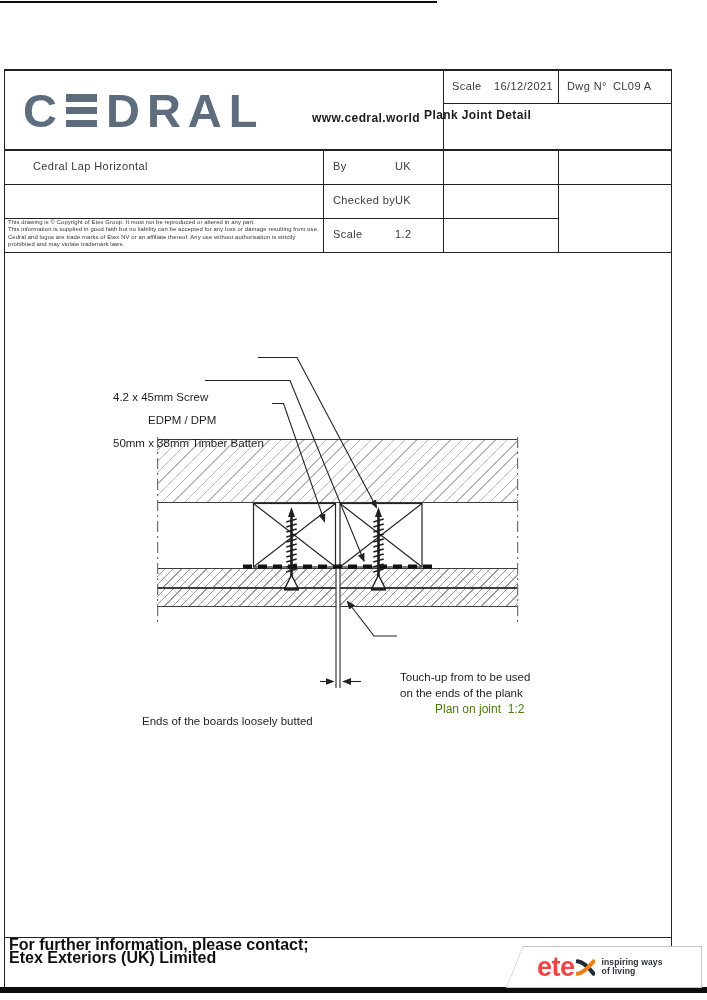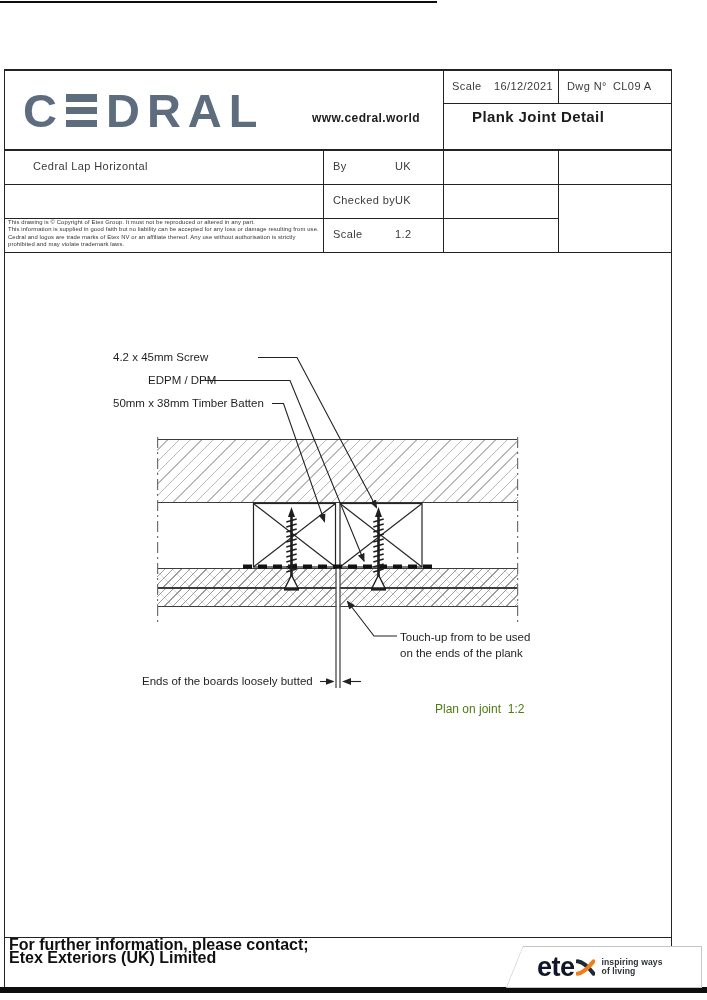--- a/index.html
+++ b/index.html
@@ -20,31 +20,31 @@
   .ebar div{height:7.5px;background:#5d6d7e;}
   
   .band-top{left:157px;top:439px;width:361px;height:64px;
     border-top:1.2px solid #3c3c3c;border-bottom:1.2px solid #3c3c3c;box-sizing:border-box;
     background:repeating-linear-gradient(135deg,transparent 0 7px,#b9b9b9 7px 8px);}
   .strip{left:157px;width:361px;box-sizing:border-box;
     border-top:1.1px solid #3c3c3c;border-bottom:1.1px solid #3c3c3c;
     background:
       repeating-linear-gradient(135deg,transparent 0 5px,#9c9c9c 5px 5.9px),
       repeating-linear-gradient(45deg,transparent 0 11px,#d9d9d9 11px 11.7px);}
-  .lbl{font-size:11.5px;color:#1f1f1f;white-space:pre;}
+  .lbl{font-size:11.5px;color:#1f1f1f;white-space:pre;margin-top:40px;}
   .cap{font-size:12px;color:#4d7c0f;white-space:pre;}
   
   .foot{font-size:16px;font-weight:bold;line-height:13.4px;color:#101010;}
   .plate-outer{left:506px;top:946px;width:196px;height:42px;background:#c6c6c6;
     clip-path:polygon(17px 0,100% 0,100% 100%,0 100%);}
   .plate-inner{position:absolute;left:1px;top:1px;right:1px;bottom:1px;background:#fff;
     clip-path:polygon(16px 0,100% 0,100% 100%,0 100%);
     display:flex;align-items:center;padding-left:30px;box-sizing:border-box;gap:7px;}
   .etex-word{display:flex;align-items:center;font-weight:bold;font-size:27px;
-    color:#0f172a;letter-spacing:-.5px;line-height:1;}
+    color:#ef4444;letter-spacing:-.5px;line-height:1;}
   .tagline{font-size:8.6px;line-height:9.5px;color:#2e3338;font-weight:bold;letter-spacing:.1px;}
   .botbar{left:0;top:987px;width:707px;height:6px;background:#0d0d0d;}
   .topline{left:0;top:1px;width:437px;height:2px;background:#0d0d0d;}
 </style>
 </head>
 <body>
 
 <div class="sheet">
 
   <div class="abs topline"></div>
@@ -71,21 +71,21 @@
         <div></div>
       </span>
       <span>DRAL</span>
   </div>
   <div class="abs tb tb-bold" style="left:312px;top:111px;font-size:12px;">www.cedral.world</div>
 
   <div class="abs tb" style="left:452px;top:80px;">Scale</div>
   <div class="abs tb" style="left:443px;top:80px;width:110px;text-align:right;">16/12/2021</div>
   <div class="abs tb" style="left:567px;top:80px;">Dwg N°</div>
   <div class="abs tb" style="left:613px;top:80px;">CL09 A</div>
-  <div class="abs tb tb-bold" style="left:472px;top:108px;font-size:15px;">Plank Joint Detail</div>
+  <div class="abs tb tb-bold" style="left:424px;top:108px;font-size:12px;">Plank Joint Detail</div>
 
   <div class="abs tb" style="left:33px;top:160px;">Cedral Lap Horizontal</div>
 
   <div class="abs tb" style="left:333px;top:160px;">By</div>
   <div class="abs tb" style="left:395px;top:160px;">UK</div>
   <div class="abs tb" style="left:333px;top:194px;">Checked by</div>
   <div class="abs tb" style="left:395px;top:194px;">UK</div>
   <div class="abs tb" style="left:333px;top:228px;">Scale</div>
   <div class="abs tb" style="left:395px;top:228px;">1.2</div>
 

